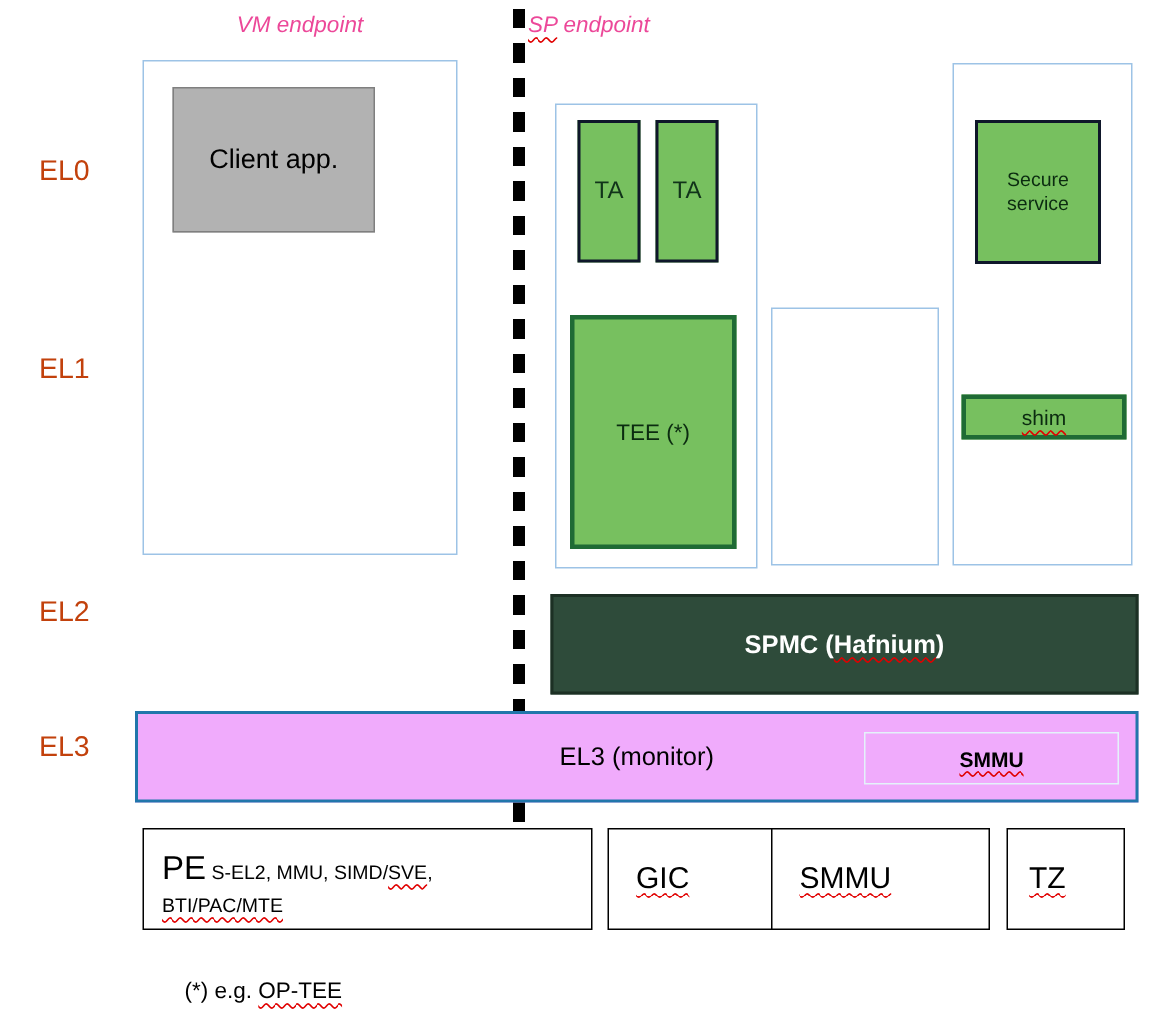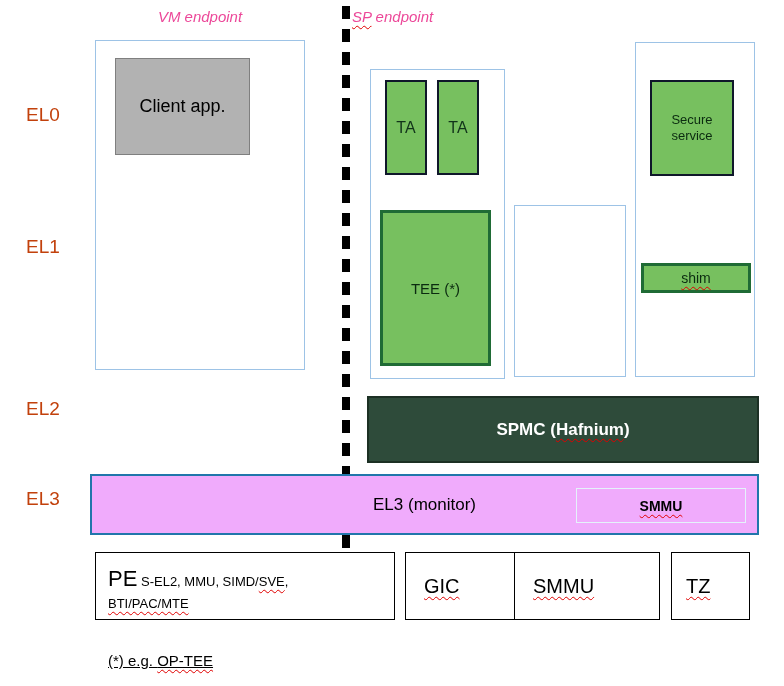--- a/index.html
+++ b/index.html
@@ -133,15 +133,15 @@
     </div>
 
   <div class="abs hw-box hw-label hw-flex" style="left:514px; top:552px; width:146px; height:68px; padding-left:18px;">
       <span class="wavy">SMMU</span>
     </div>
 
   <div class="abs hw-box hw-label hw-flex" style="left:671px; top:552px; width:79px; height:68px; padding-left:14px;">
       <span class="wavy">TZ</span>
     </div>
 
-  <div class="abs footnote" style="left:108px; top:652px;text-decoration:underline;"><span>(*) e.g. </span><span class="wavy">OP-TEE</span></div>
+  <div class="abs footnote" style="left:123px; top:652px;"><span>(*) e.g. </span><span class="wavy">OP-TEE</span></div>
 
 </div>
 
 </body></html>

